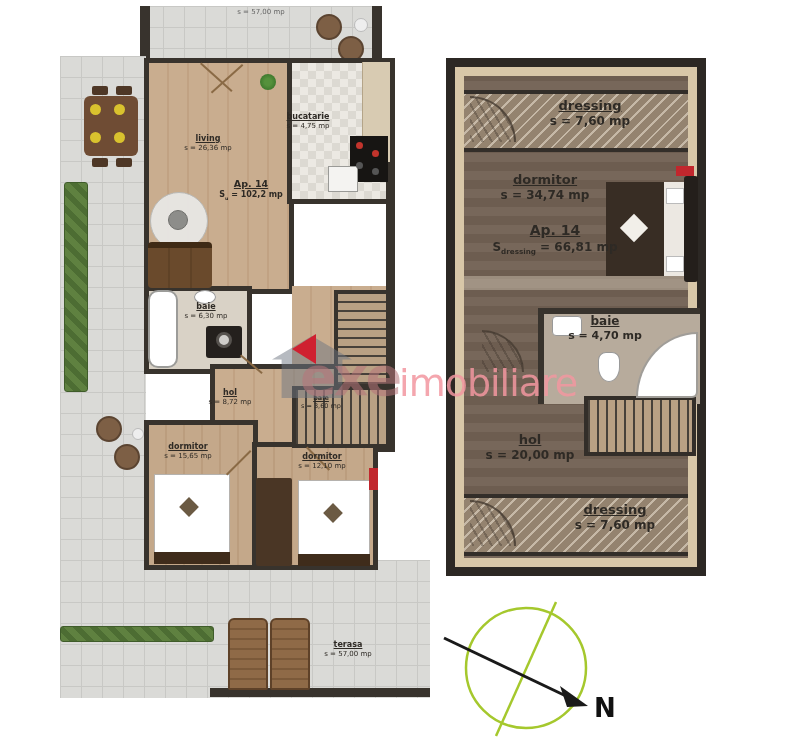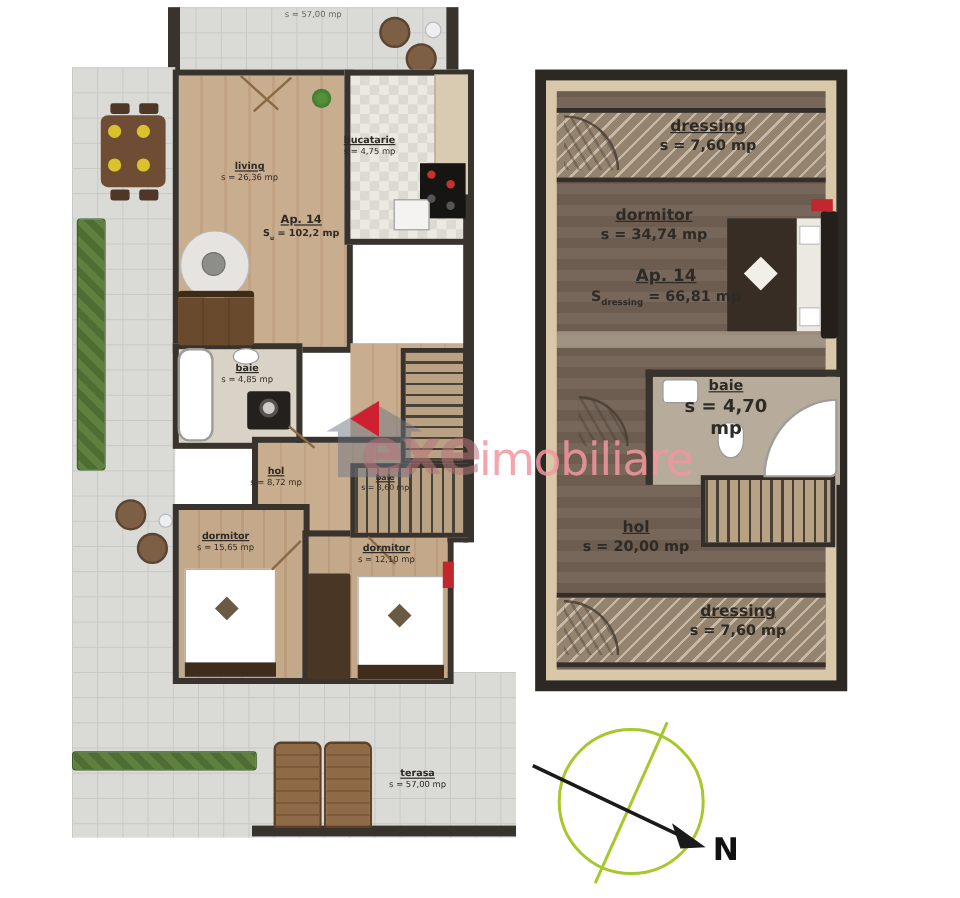--- a/index.html
+++ b/index.html
@@ -116,21 +116,21 @@
   <div class="abs label" style="left:206px;top:178px;width:90px;z-index:21;">
     <span class="lbl-name" style="font-size:9.5px;">Ap. 14</span>
     <span class="lbl-area" style="font-size:8px;font-weight:700;"><span>S</span><sub>u</sub> <span>= 102,2 mp</span></span>
   </div>
   <div class="abs label" style="left:268px;top:112px;width:80px;">
     <span class="lbl-name">bucatarie</span>
     <span class="lbl-area">s = 4,75 mp</span>
   </div>
   <div class="abs label" style="left:176px;top:302px;width:60px;">
     <span class="lbl-name">baie</span>
-    <span class="lbl-area">s = 4,85 mp</span>
+    <span class="lbl-area">s = 6,30 mp</span>
   </div>
   <div class="abs label" style="left:200px;top:388px;width:60px;">
     <span class="lbl-name">hol</span>
     <span class="lbl-area">s = 8,72 mp</span>
   </div>
   <div class="abs label scara-lbl" style="left:286px;top:394px;width:70px;z-index:21;">
     <span class="lbl-name">baie</span>
     <span class="lbl-area">s = 3,60 mp</span>
   </div>
   <div class="abs label" style="left:148px;top:442px;width:80px;">
@@ -180,21 +180,21 @@
   <div class="abs label label2" style="left:470px;top:172px;width:150px;">
     <span class="lbl-name">dormitor</span>
     <span class="lbl-area2">s = 34,74 mp</span>
   </div>
   <div class="abs label label2" style="left:470px;top:222px;width:170px;">
     <span class="lbl-name" style="font-size:14px;">Ap. 14</span>
     <span class="lbl-area2"><span>S</span><sub>dressing</sub> <span>= 66,81 mp</span></span>
   </div>
   <div class="abs label label2" style="left:560px;top:314px;width:90px;">
     <span class="lbl-name" style="font-size:12px;">baie</span>
-    <span class="lbl-area2" style="font-size:15px;">s = 4,70 mp</span>
+    <span class="lbl-area2" style="font-size:11px;">s = 4,70 mp</span>
   </div>
   <div class="abs label label2" style="left:470px;top:432px;width:120px;">
     <span class="lbl-name">hol</span>
     <span class="lbl-area2">s = 20,00 mp</span>
   </div>
   <div class="abs label label2" style="left:540px;top:502px;width:150px;">
     <span class="lbl-name">dressing</span>
     <span class="lbl-area2">s = 7,60 mp</span>
   </div>
 

